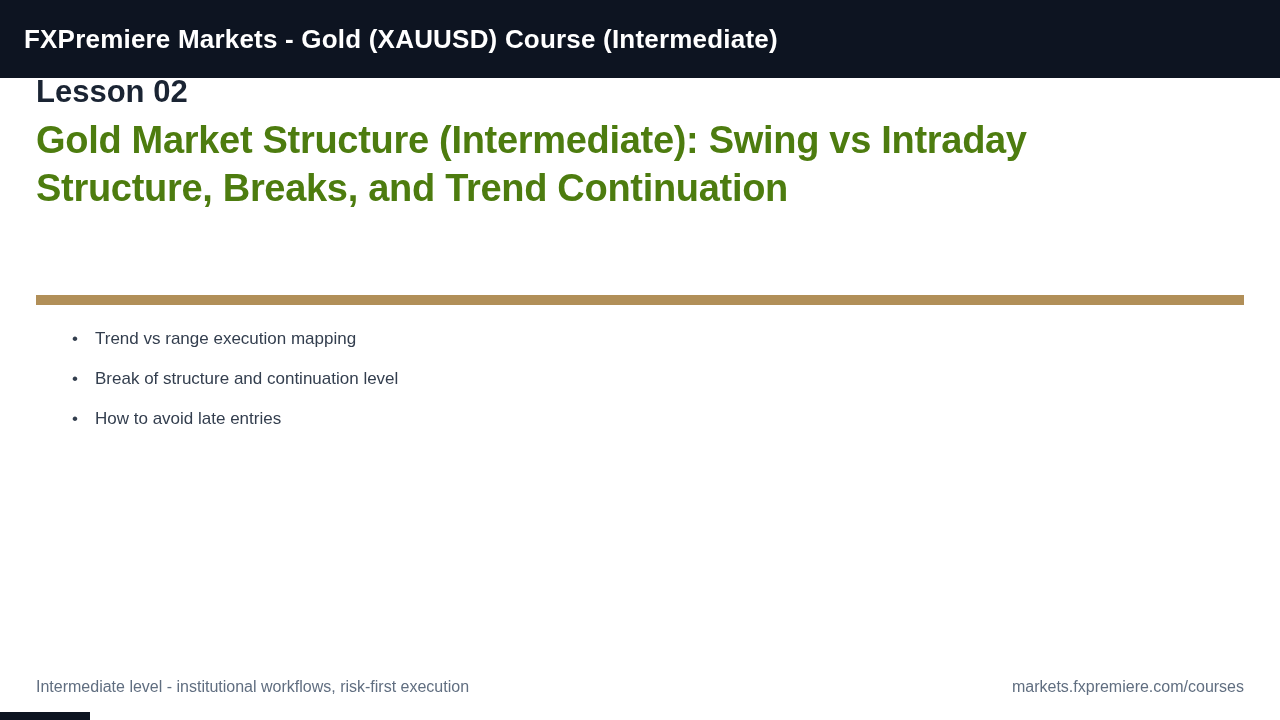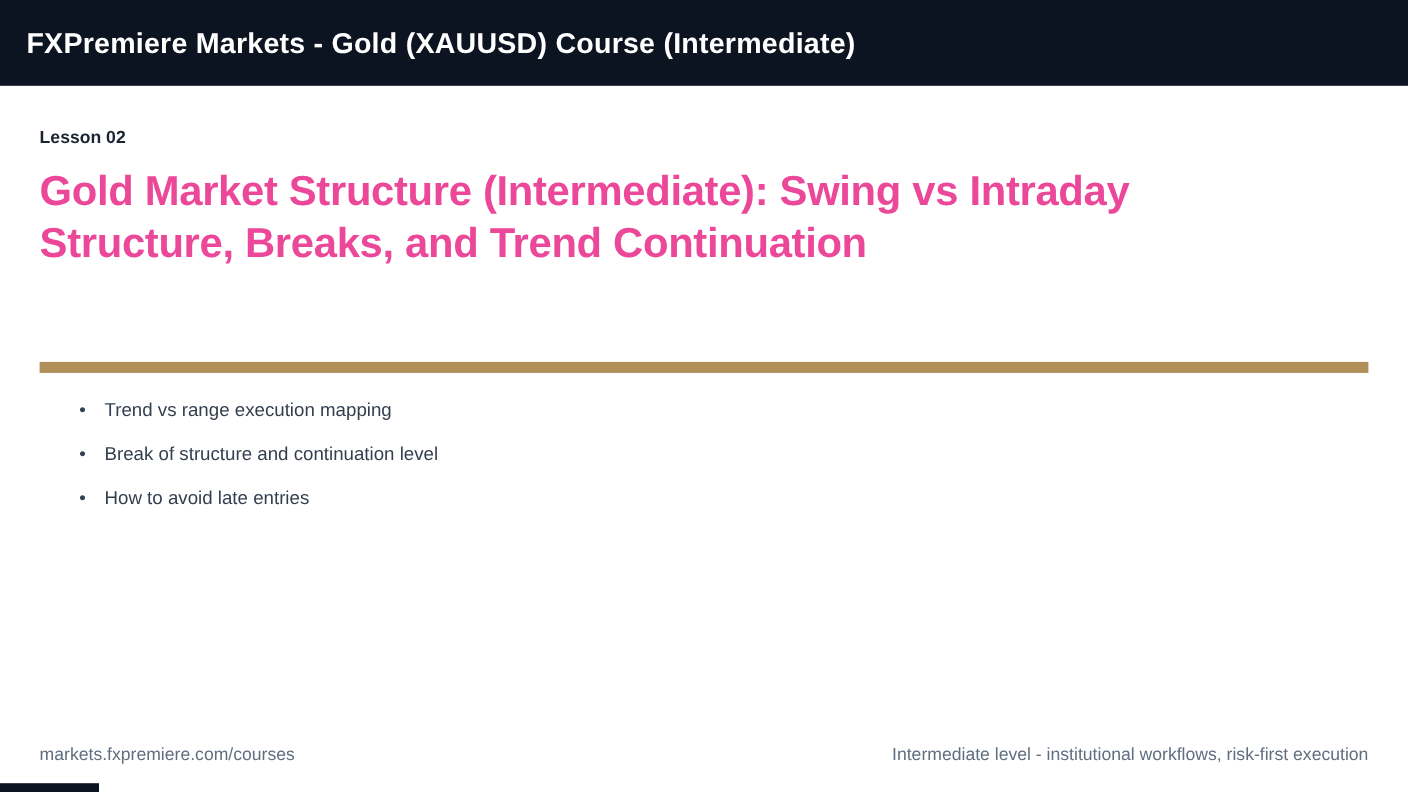--- a/index.html
+++ b/index.html
@@ -31,32 +31,31 @@
     letter-spacing: 0.2px;
     white-space: nowrap;
   }
   .content {
     position: absolute;
     top: 78px; left: 0; right: 0;
     padding: 0 36px;
     box-sizing: border-box;
   }
   .lesson-label {
-    margin-top: 34px;
-    font-size: 16px;
+    font-size: 31px;
     line-height: 28px;
     font-weight: bold;
     color: #1a2433;
   }
   .slide-title {
     margin: 10px 0 0 0;
     font-size: 38px;
     line-height: 48px;
     font-weight: bold;
-    color: #ec4899;
+    color: #4d7c0f;
     letter-spacing: -0.3px;
     max-width: 1130px;
   }
   .divider {
     margin-top: 83px;
     height: 10px;
     width: 100%;
     background: #b18f58;
   }
   .bullet-list {
@@ -122,19 +121,19 @@
         <span>Break of structure and continuation level</span>
       </li>
       <li>
         <span class="dot">•</span>
         <span>How to avoid late entries</span>
       </li>
     </ul>
   </main>
 
   <footer class="footer">
+    <span>Intermediate level - institutional workflows, risk-first execution</span>
     <span>markets.fxpremiere.com/courses</span>
-    <span>Intermediate level - institutional workflows, risk-first execution</span>
   </footer>
 
   <div class="progress" style="width: 7%;"></div>
 
 </div>
 
 </body></html>

